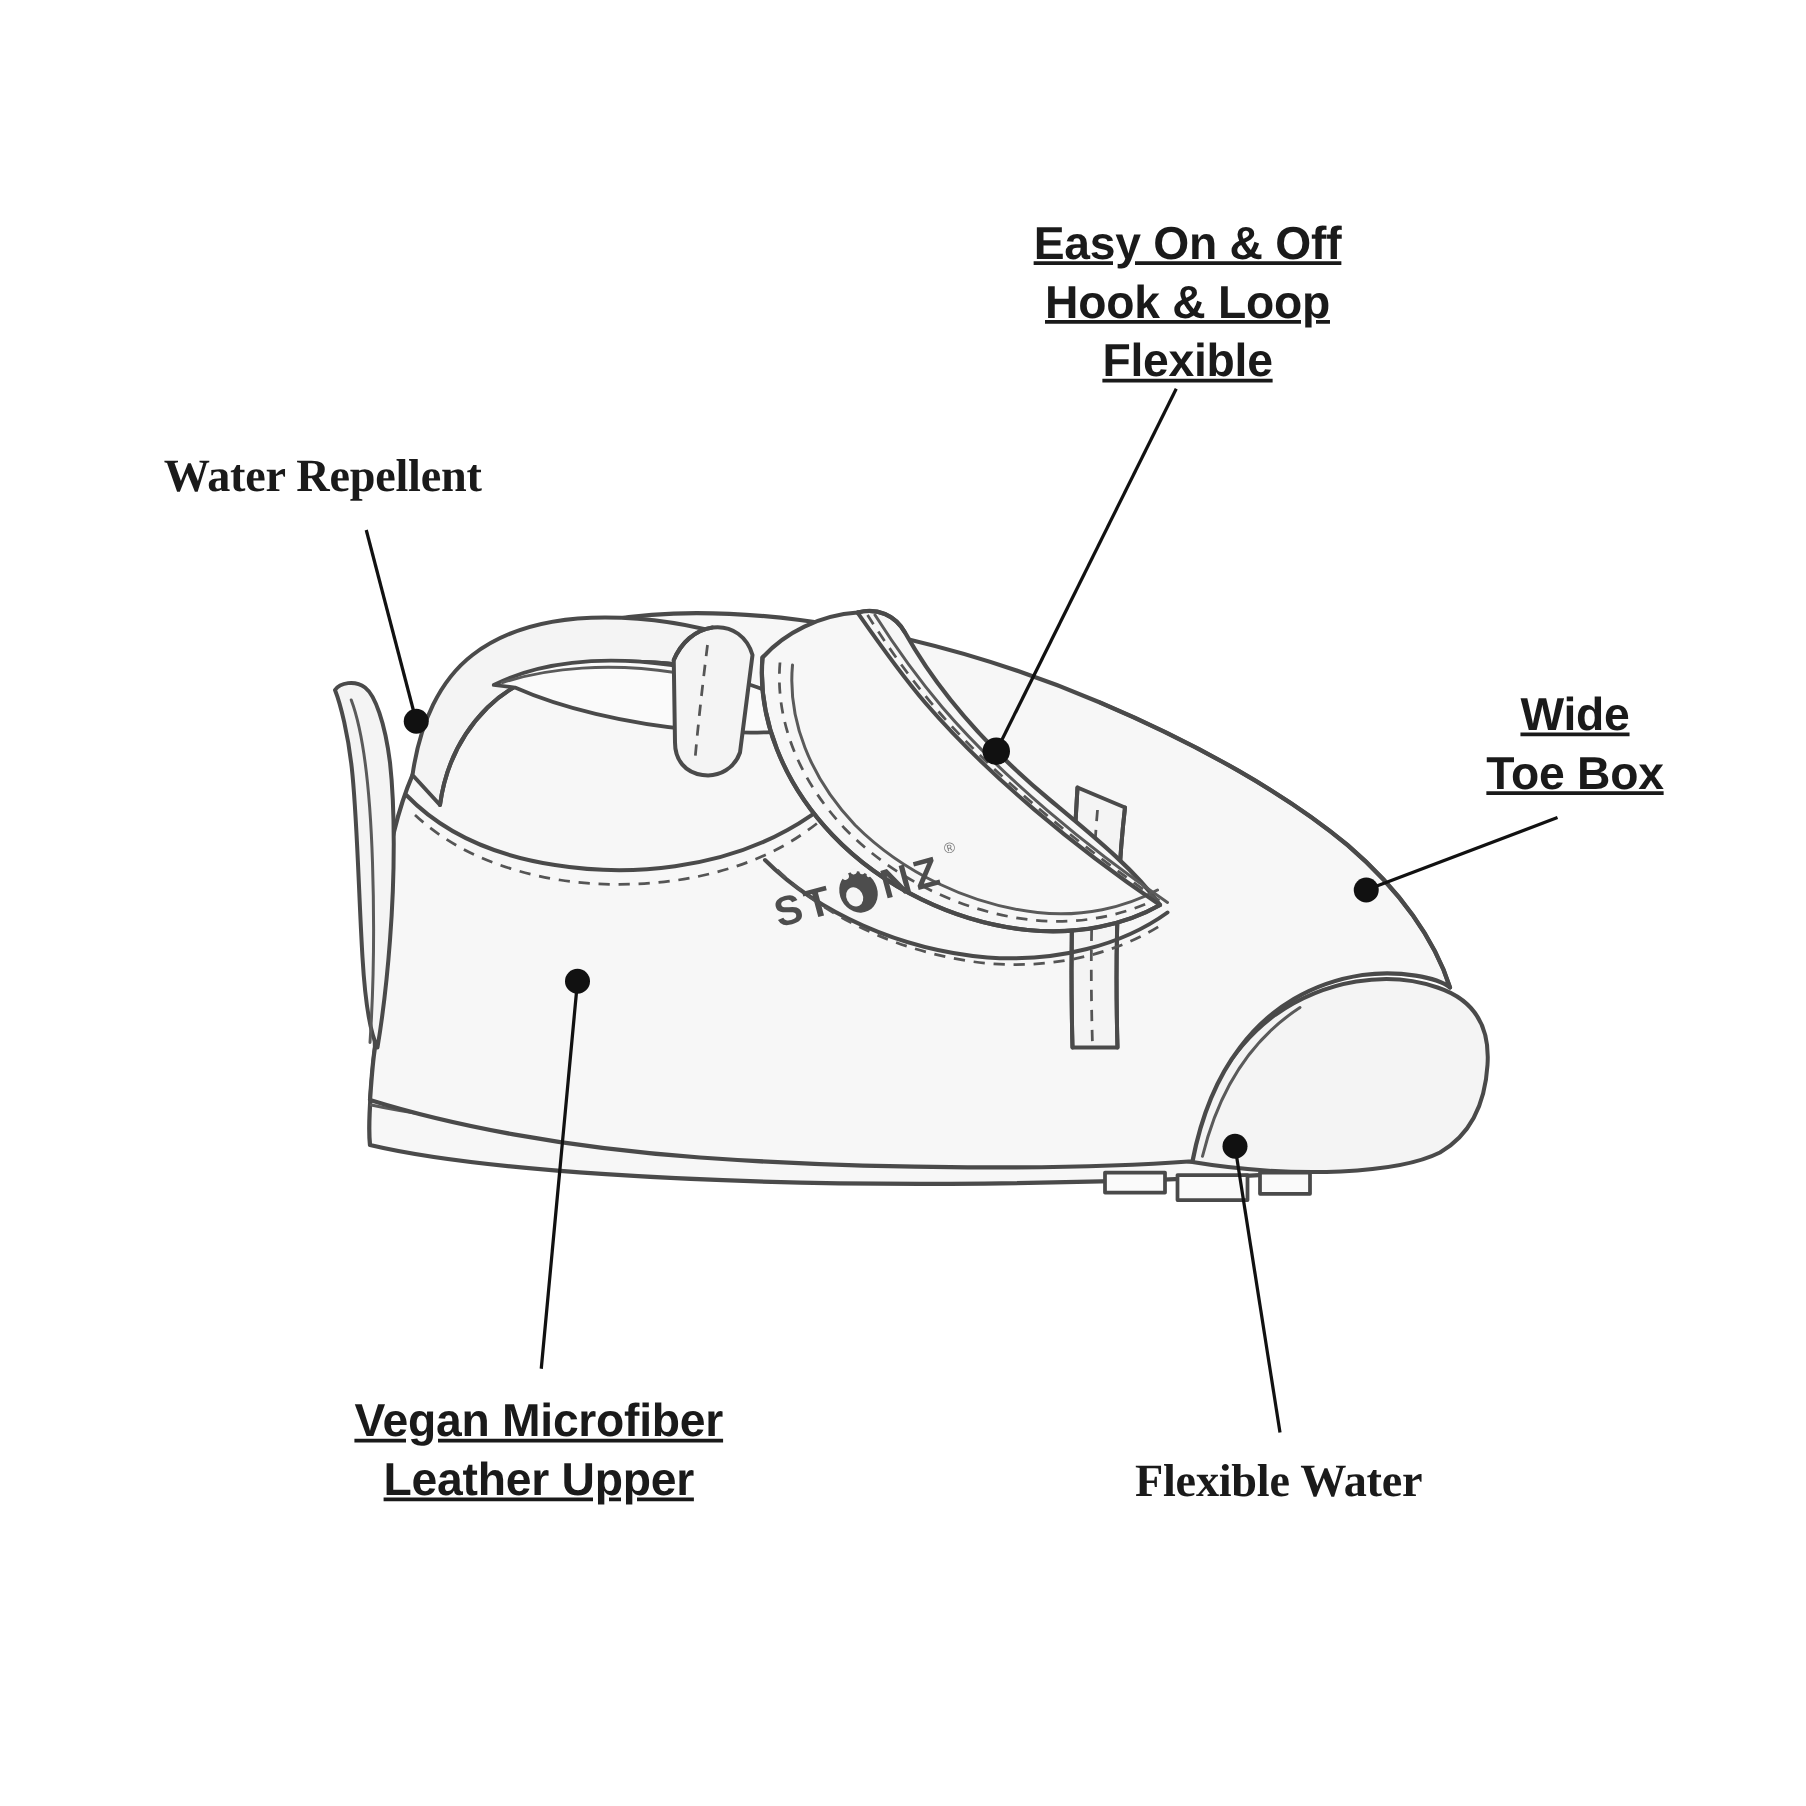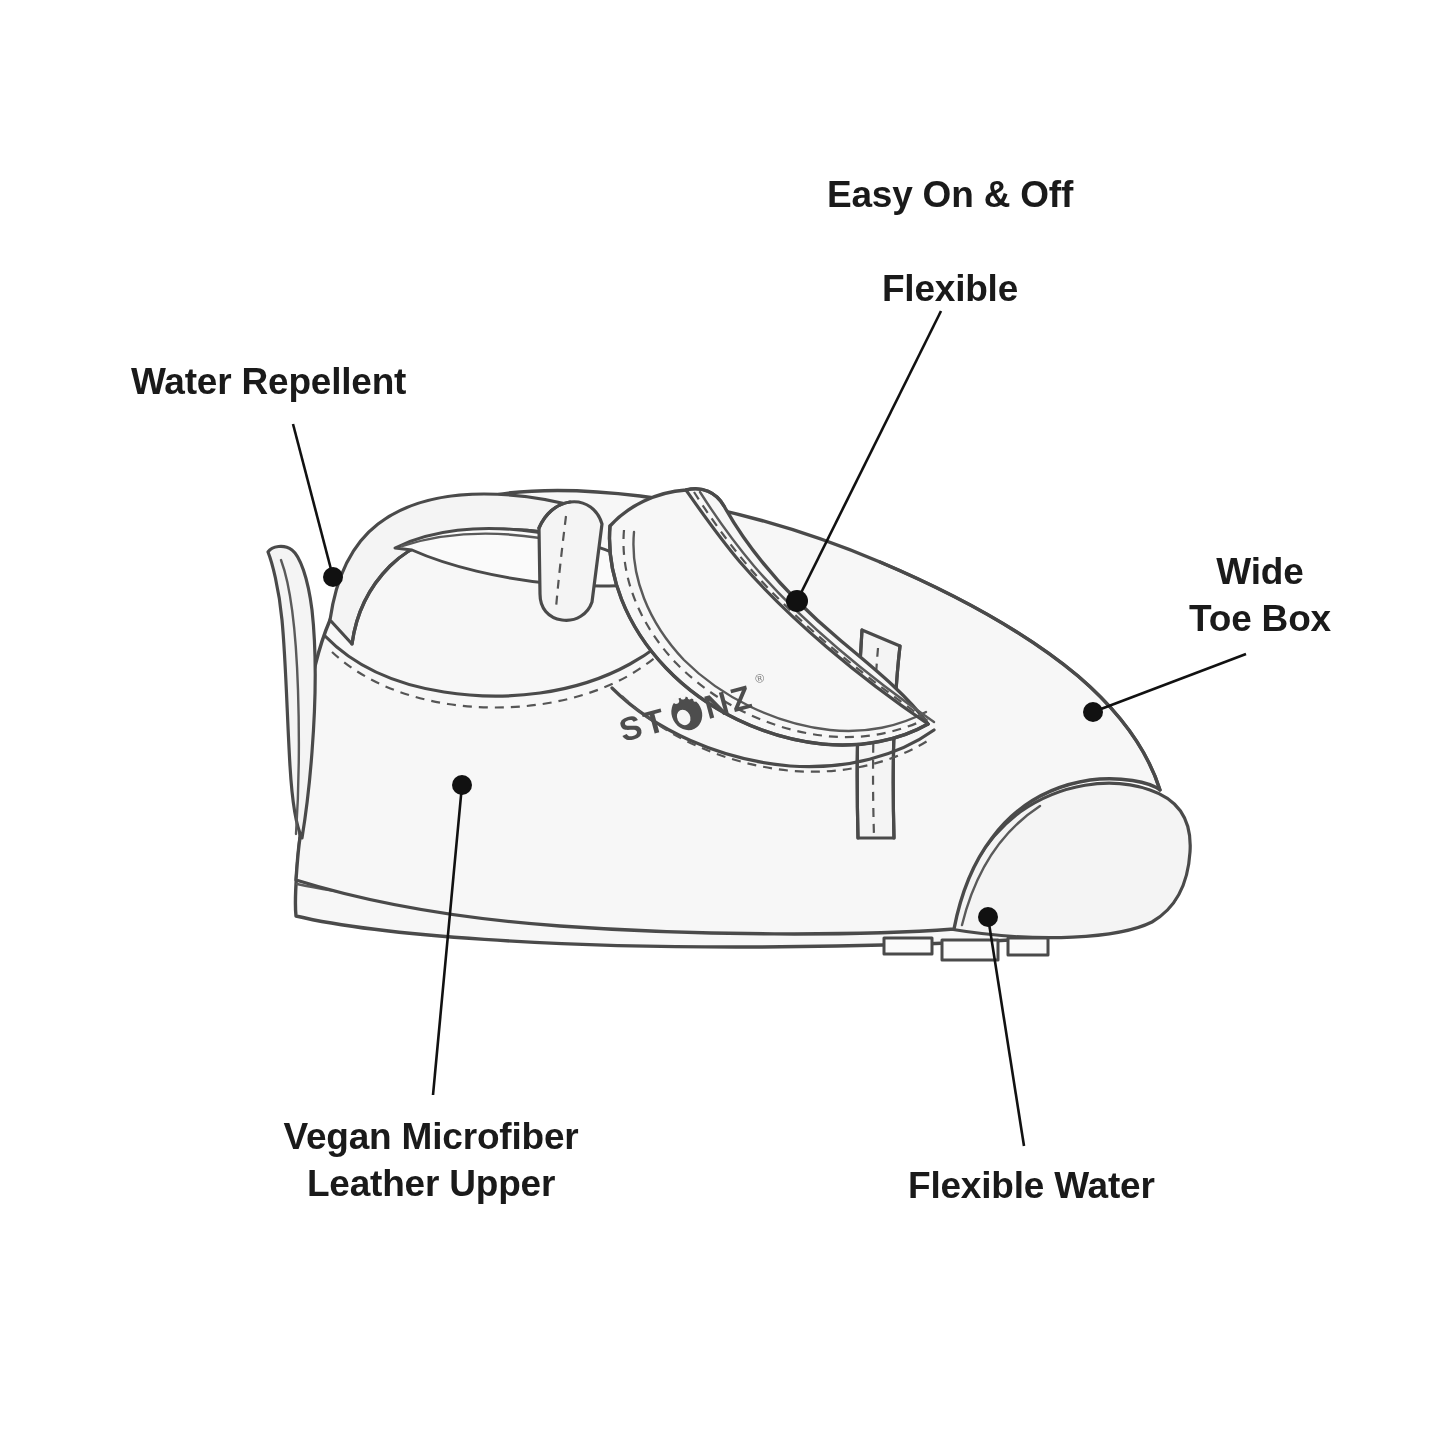--- a/index.html
+++ b/index.html
@@ -32,22 +32,22 @@
     position: absolute;
     font-family: "Liberation Sans", sans-serif;
     font-weight: bold;
     color: #1a1a1a;
     font-size: 37px;
     line-height: 1.27;
     letter-spacing: -0.2px;
     white-space: pre-line;
     user-select: none;
   }
-  .label.center { text-align: center; }
-  .label.left   { text-align: left; }
+  .label.center { text-align: center; text-decoration: underline; }
+  .label.left   { text-align: left; font-family: Liberation Serif, serif; }
 
   
   #label-water-repellent { left: 131px; top: 359px; text-align: left; }
   #label-easy-on-off     { left: 810px; top: 172px; width: 280px; text-align: center; }
   #label-wide-toe-box    { left: 1180px; top: 549px; width: 160px; text-align: center; }
   #label-vegan-upper     { left: 277px; top: 1114px; width: 308px; text-align: center; }
   #label-flexible-sole   { left: 908px; top: 1163px; text-align: left; }
 </style>
 </head>
 <body>
@@ -246,21 +246,21 @@
       <g>
         <line class="leader" x1="1024" y1="1146" x2="988" y2="917"></line>
         <circle class="dot" cx="988" cy="917" r="10"></circle>
       </g>
 
     </g>
   </svg>
 
   <div class="label left" id="label-water-repellent">Water Repellent</div>
 
-  <div class="label center" id="label-easy-on-off"><span>Easy On &amp; Off</span><br><br><span>Flexible</span></div>
+  <div class="label center" id="label-easy-on-off"><span>Easy On &amp; Off</span><br><span>Hook &amp; Loop</span><br><span>Flexible</span></div>
 
   <div class="label center" id="label-wide-toe-box"><span>Wide</span><br><span>Toe Box</span></div>
 
   <div class="label center" id="label-vegan-upper"><span>Vegan Microfiber</span><br><span>Leather Upper</span></div>
 
   <div class="label left" id="label-flexible-sole">Flexible Water</div>
 
 </div>
 
 </body></html>

